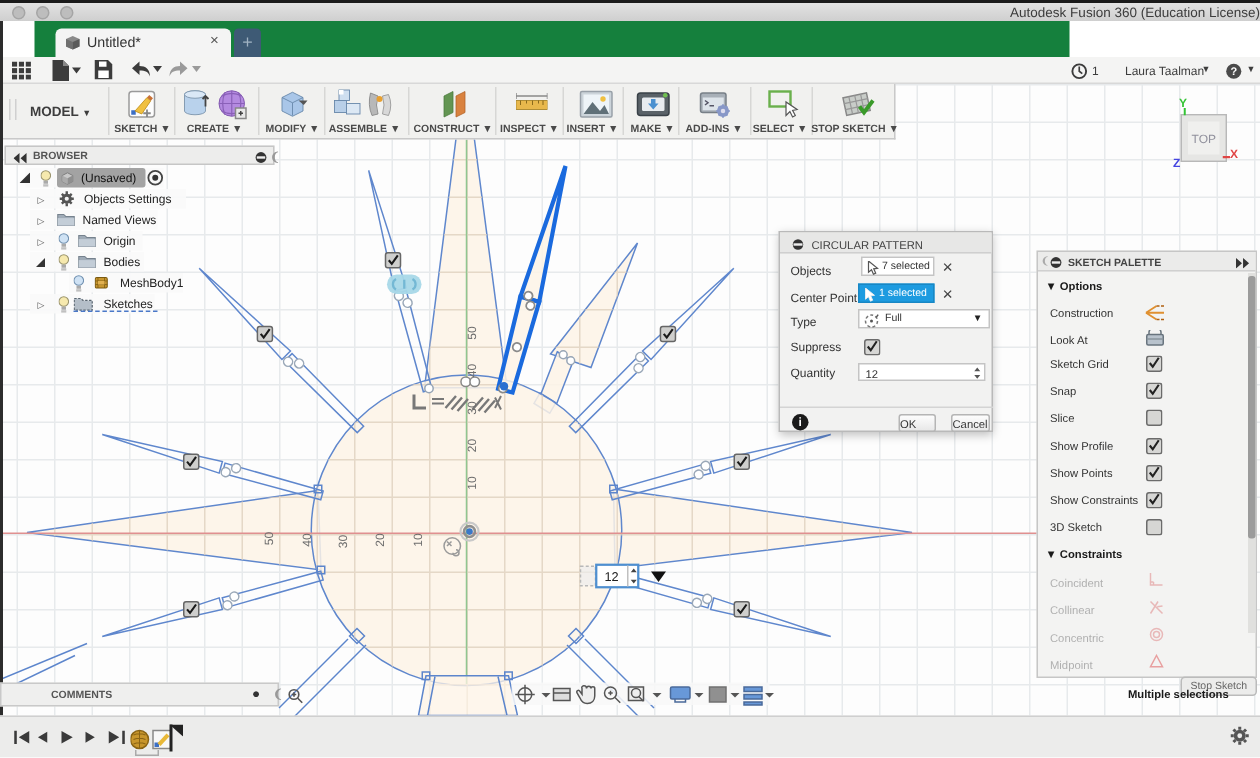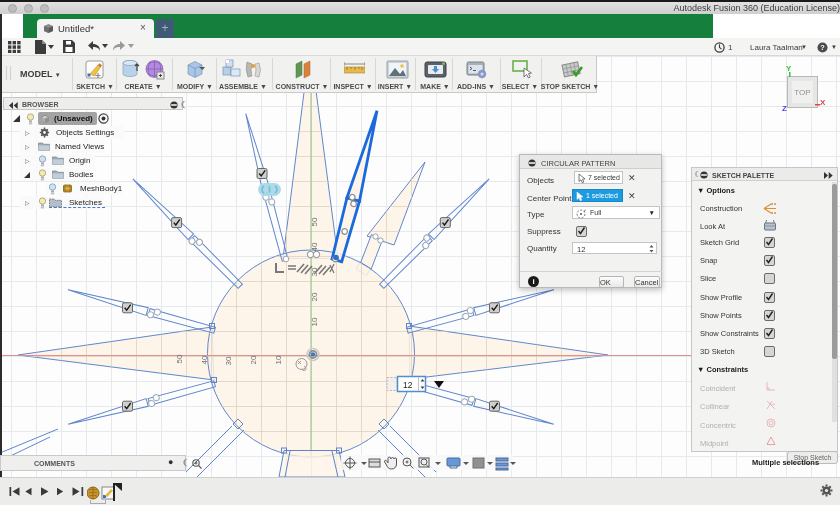--- a/index.html
+++ b/index.html
@@ -388,21 +388,21 @@
           <circle cx="3.5" cy="4" r="3.2" fill="#f6e9ae" stroke="#9a946e" stroke-width=".7"></circle>
           <rect x="2" y="7.5" width="3" height="2" fill="#aaa"></rect>
           <rect x="1.8" y="9.8" width="3.4" height="1.6" fill="#c0c0c0"></rect>
         </svg>
     <span style="position:absolute;left:21px;top:0;width:59px;height:13px;background:#a3a3a3;border-radius:2px"></span>
     <svg style="position:absolute;left:23px;top:1.5px" width="10" height="10" viewBox="0 0 10 10">
           <polygon points="1.5,3 5,1.2 8.5,3 8.5,7 5,8.8 1.5,7" fill="#c9c9c9" stroke="#777" stroke-width=".6"></polygon>
           <polygon points="1.5,3 5,4.8 5,8.8 1.5,7" fill="#ababab"></polygon>
           <polygon points="5,4.8 8.5,3 8.5,7 5,8.8" fill="#8f8f8f"></polygon>
         </svg>
-    <span style="position:absolute;left:37px;top:1.5px;color:#111;font-weight:bold">(Unsaved)</span>
+    <span style="position:absolute;left:37px;top:1.5px;color:#111;font-weight:normal">(Unsaved)</span>
     <svg style="position:absolute;left:81px;top:1px" width="11" height="11" viewBox="0 0 11 11">
           <circle cx="5.5" cy="5.5" r="4.6" fill="#f8f8f8" stroke="#444" stroke-width="1.2"></circle>
           <circle cx="5.5" cy="5.5" r="2" fill="#333"></circle>
         </svg>
   </div>
   <div class="brow" style="left:17px;top:29px;width:104px">
     <span style="position:absolute;left:5px;top:2.5px;font-size:6px;color:#555">▷</span>
     <svg style="position:absolute;left:19px;top:1px" width="11" height="11" viewBox="0 0 11 11">
           <path d="M5.5,0.8 L6.6,2.6 a3.2,3.2 0 0 1 1.7,1 l2.1,-0.3 0.8,1.9 -1.6,1.3 a3.2,3.2 0 0 1 0,2 l1.6,1.3 -0.8,1.9" fill="none"></path>
           <circle cx="5.5" cy="5.5" r="3.4" fill="#555"></circle>

